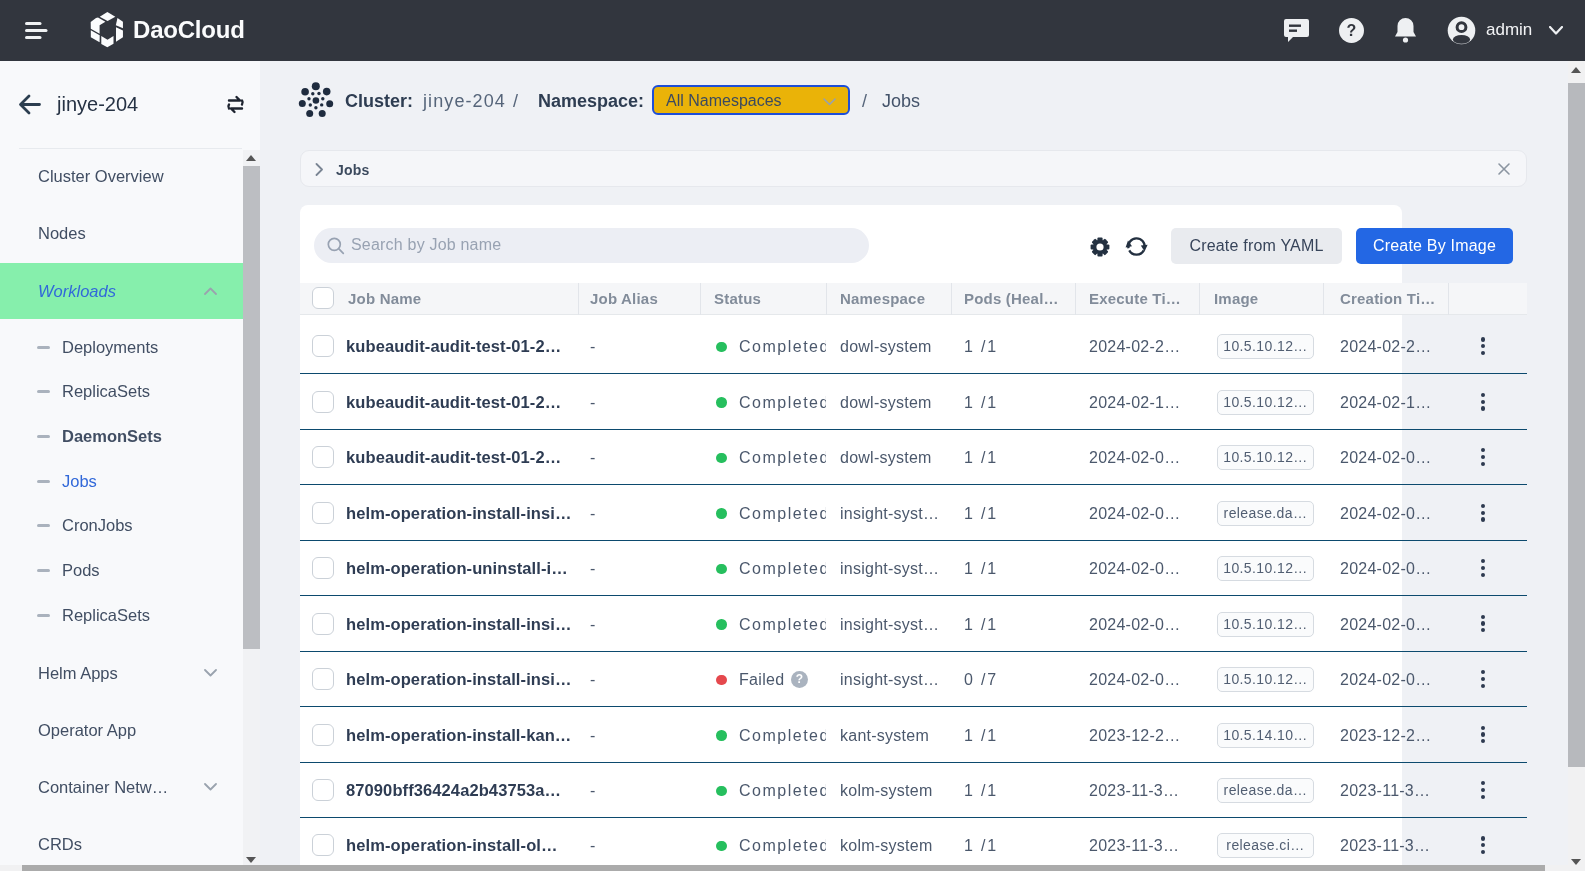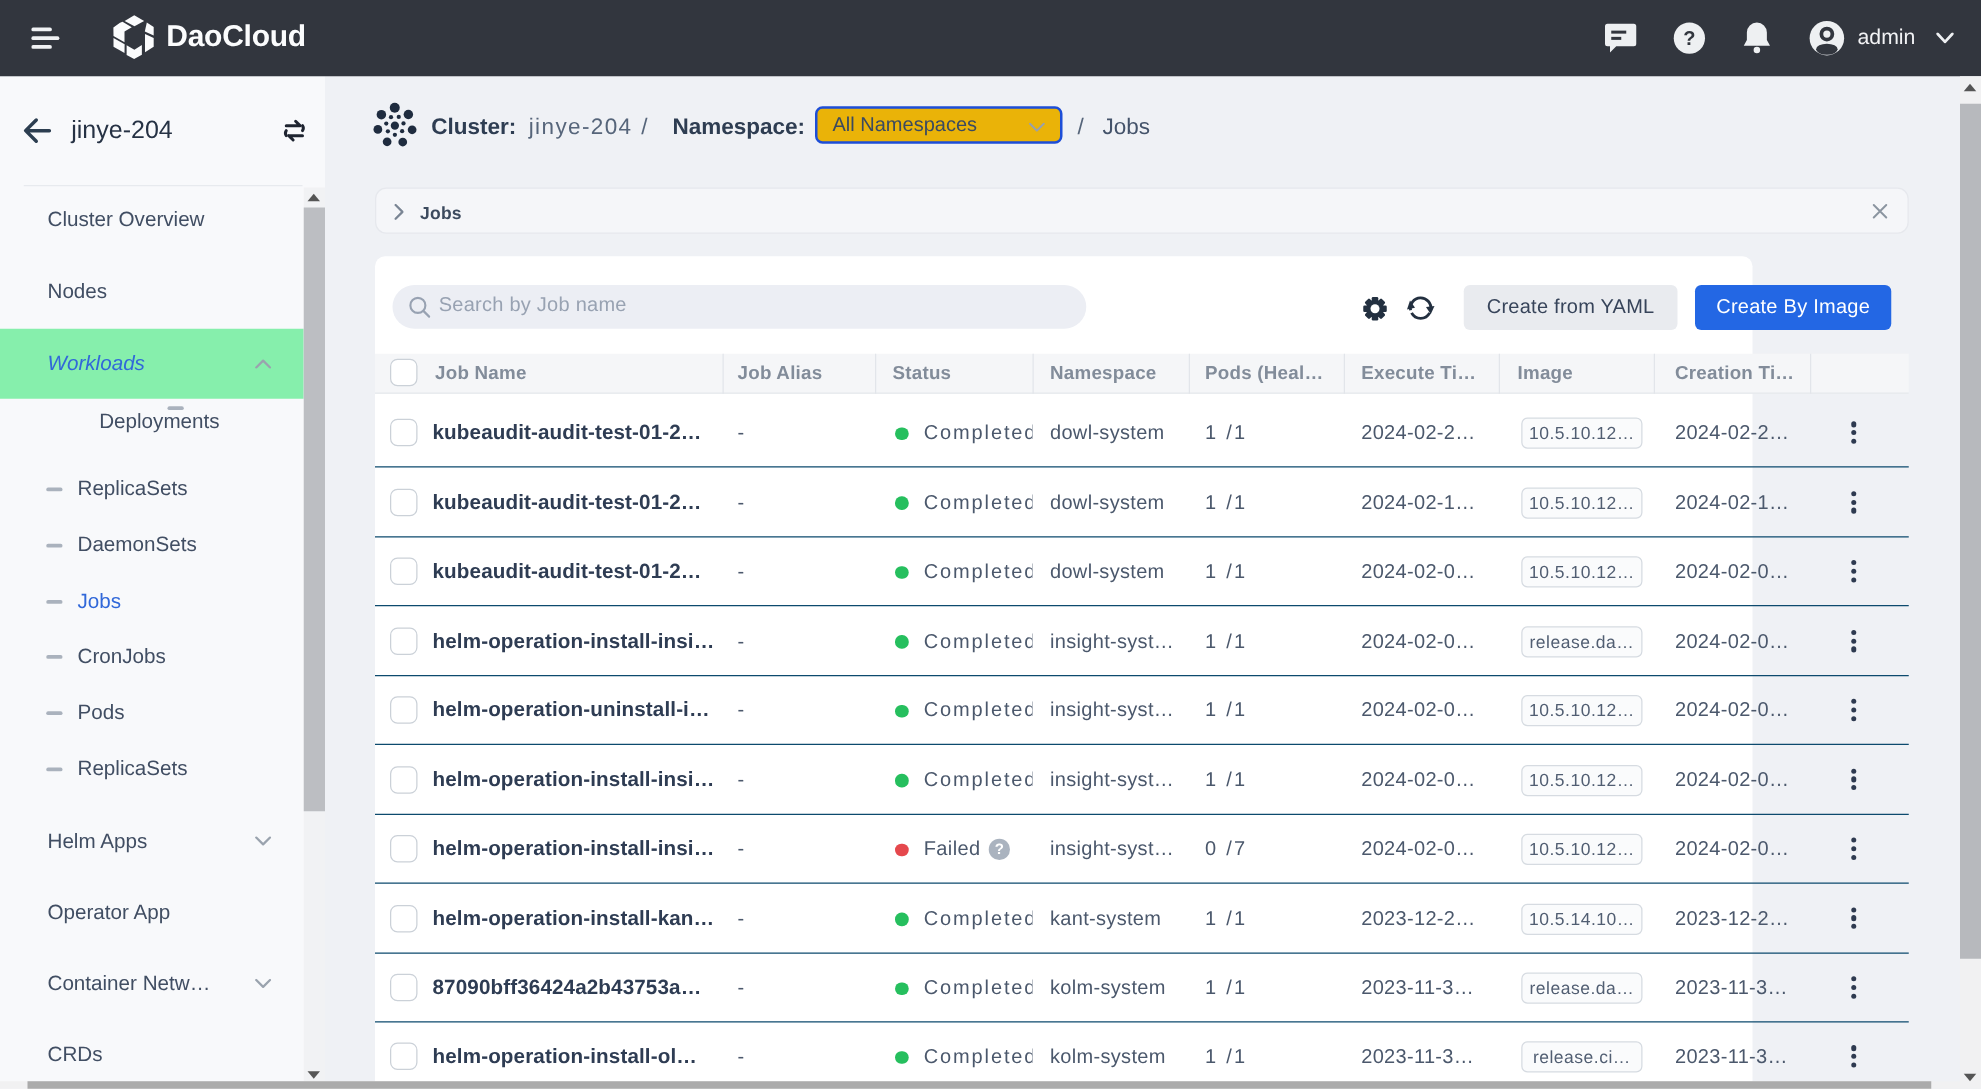--- a/index.html
+++ b/index.html
@@ -137,29 +137,29 @@
     </div>
   <div class="mi" style="top:144px;">
       <span class="lbl">Nodes</span>
     </div>
   <div class="mi sel" style="top:202px;">
       <span class="lbl">Workloads</span>
     <svg class="chev" width="13" height="8" viewBox="0 0 13 8">
         <polyline points="1,7 6.5,1.5 12,7" fill="none" stroke="#9aa3ae" stroke-width="1.8" stroke-linecap="round" stroke-linejoin="round"></polyline>
       </svg>
   </div>
-  <div class="si" style="top:264px;flex-direction:column;">
+  <div class="si" style="top:264px;">
       <span class="dash"></span>
       <span class="lbl">Deployments</span>
     </div>
   <div class="si" style="top:308px;">
       <span class="dash"></span>
       <span class="lbl">ReplicaSets</span>
     </div>
-  <div class="si" style="top:353px;">
+  <div class="si" style="top:353px;font-weight:bold;">
       <span class="dash"></span>
       <span class="lbl">DaemonSets</span>
     </div>
   <div class="si sel" style="top:398px;">
       <span class="dash"></span>
       <span class="lbl">Jobs</span>
     </div>
   <div class="si" style="top:442px;">
       <span class="dash"></span>
       <span class="lbl">CronJobs</span>

